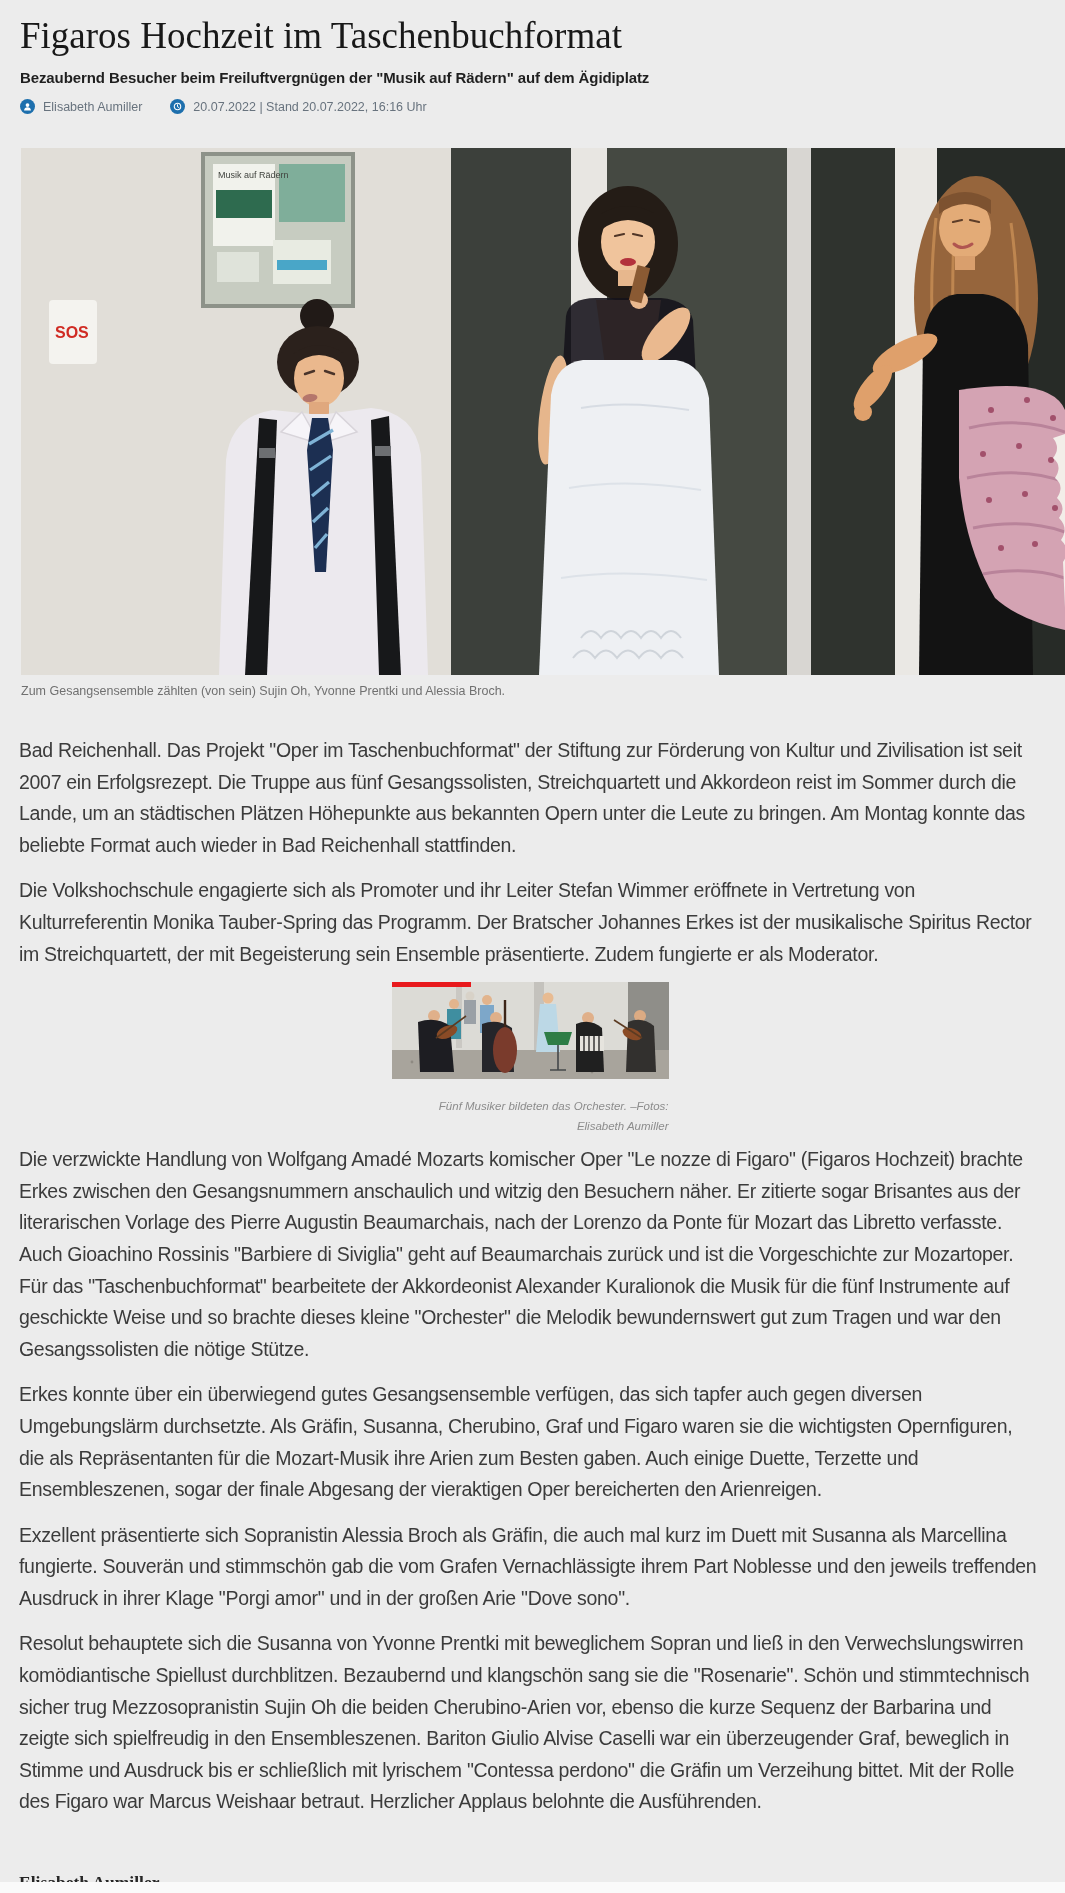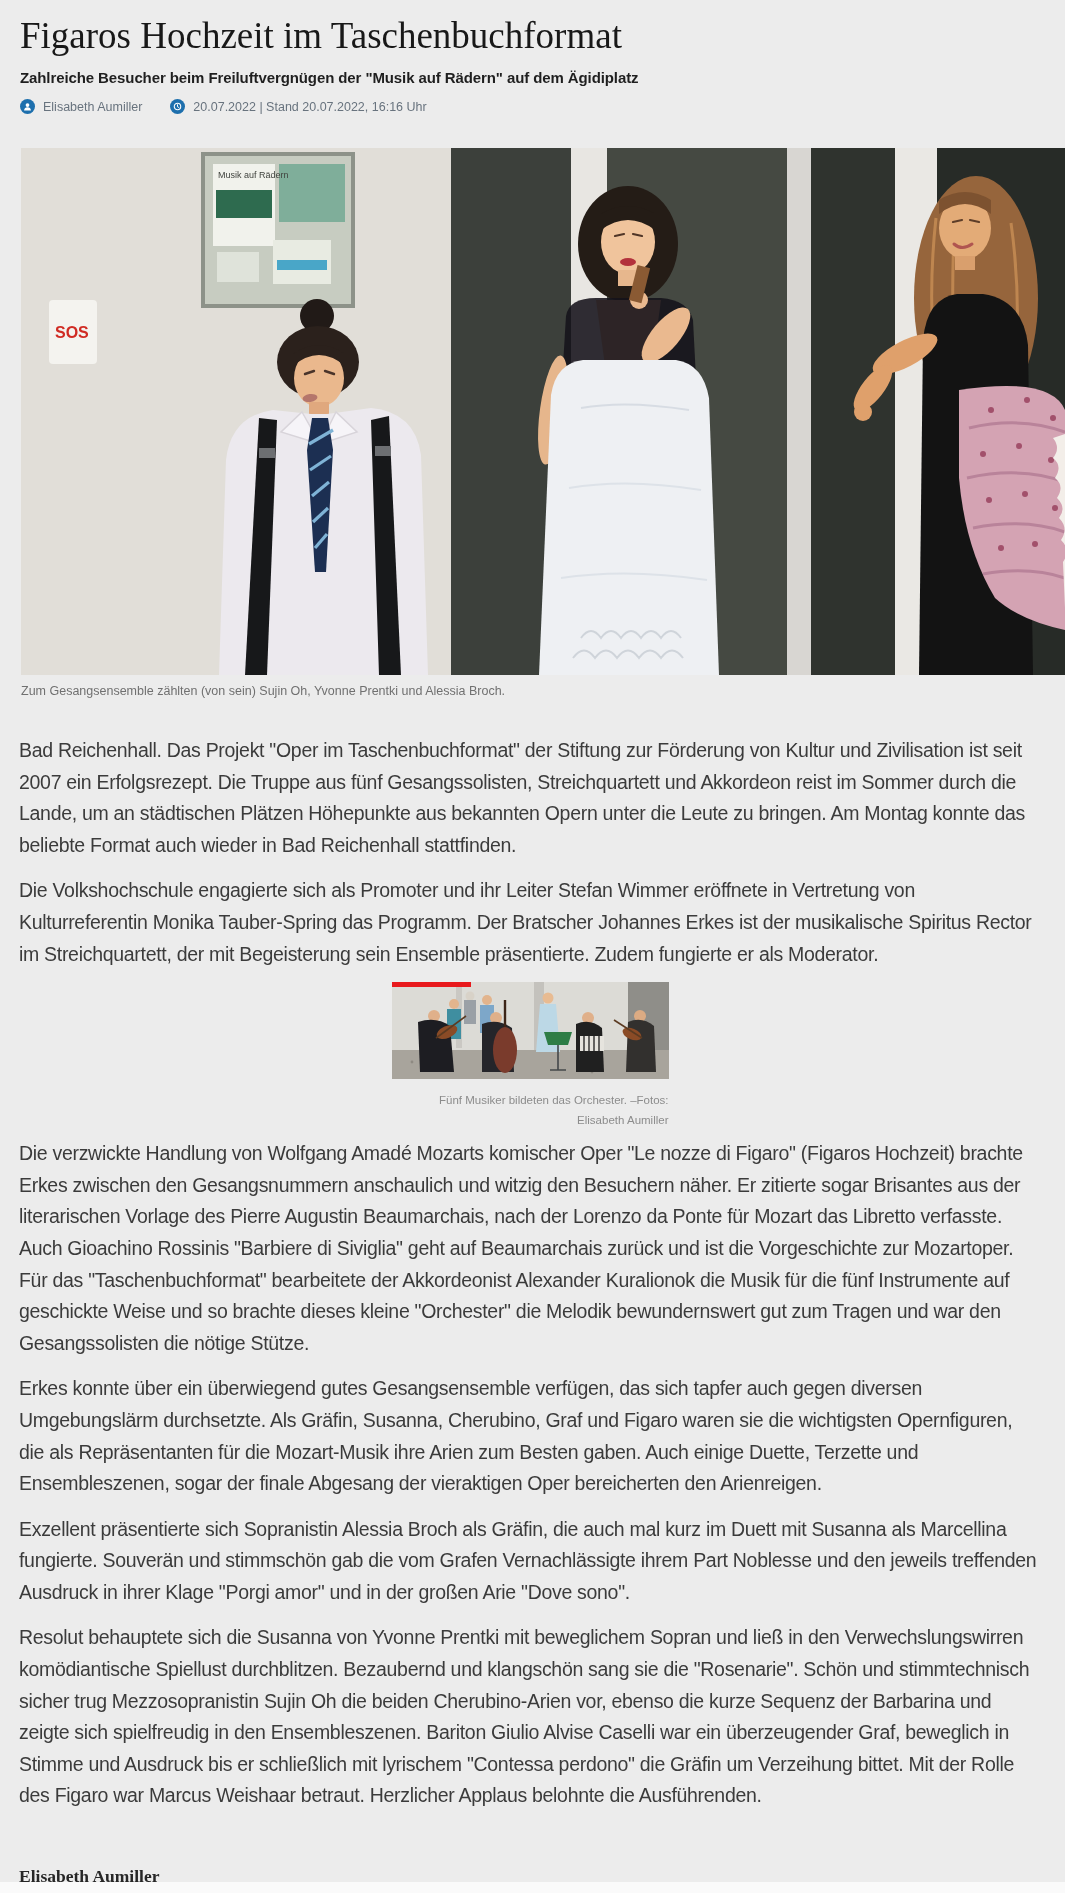--- a/index.html
+++ b/index.html
@@ -33,38 +33,38 @@
     width:1021px;margin:14px 0 0 0;font-size:19.5px;line-height:31.6px;
     color:#3b3b3b;letter-spacing:-0.3px;
   }
   .article p.first{margin-top:37px;}
   
   .inline-figure{width:277px;margin:12px auto 4px auto;position:relative;}
   .inline-img{width:277px;height:97px;position:relative;overflow:hidden;background:#d9d8d3;}
   .inline-img svg{display:block;width:100%;height:100%;}
   .red-bar{position:absolute;top:0;left:0;width:79px;height:5px;background:#e8191c;}
   .inline-caption{
-    margin-top:11px;font-size:11.5px;line-height:20px;color:#8c8c8c;
-    text-align:right;width:277px;
+    margin-top:17px;font-size:11.5px;line-height:20px;color:#8c8c8c;
+    text-align:right;width:277px;font-style:italic;
   }
   
   .signature{
     margin:54px 0 0 19px;font-family:"Liberation Serif",serif;font-weight:bold;
     font-size:17.5px;color:#262626;
   }
   .bottom-strip{position:absolute;left:0;right:0;bottom:0;height:11px;background:#fafafa;}
 </style>
 </head>
 <body>
 
 <div class="page">
 
   <header class="header">
     <h1 class="title">Figaros Hochzeit im Taschenbuchformat</h1>
-    <div class="subtitle">Zahlreiche Besucher beim Freiluftvergnügen der "Musik auf Rädern" auf dem Ägidiplatz</div>
+    <div class="subtitle">Bezaubernd Besucher beim Freiluftvergnügen der "Musik auf Rädern" auf dem Ägidiplatz</div>
     <div class="byline">
       <div class="byline-item">
         <span class="icon-circle">
           <svg width="9" height="9" viewBox="0 0 10 10">
             <circle cx="5" cy="3.4" r="2.1" fill="#fff"></circle>
             <path d="M1.2 9.4 Q1.6 5.9 5 5.9 Q8.4 5.9 8.8 9.4 Z" fill="#fff"></path>
           </svg>
         </span>
         <span>Elisabeth Aumiller</span>
       </div>

